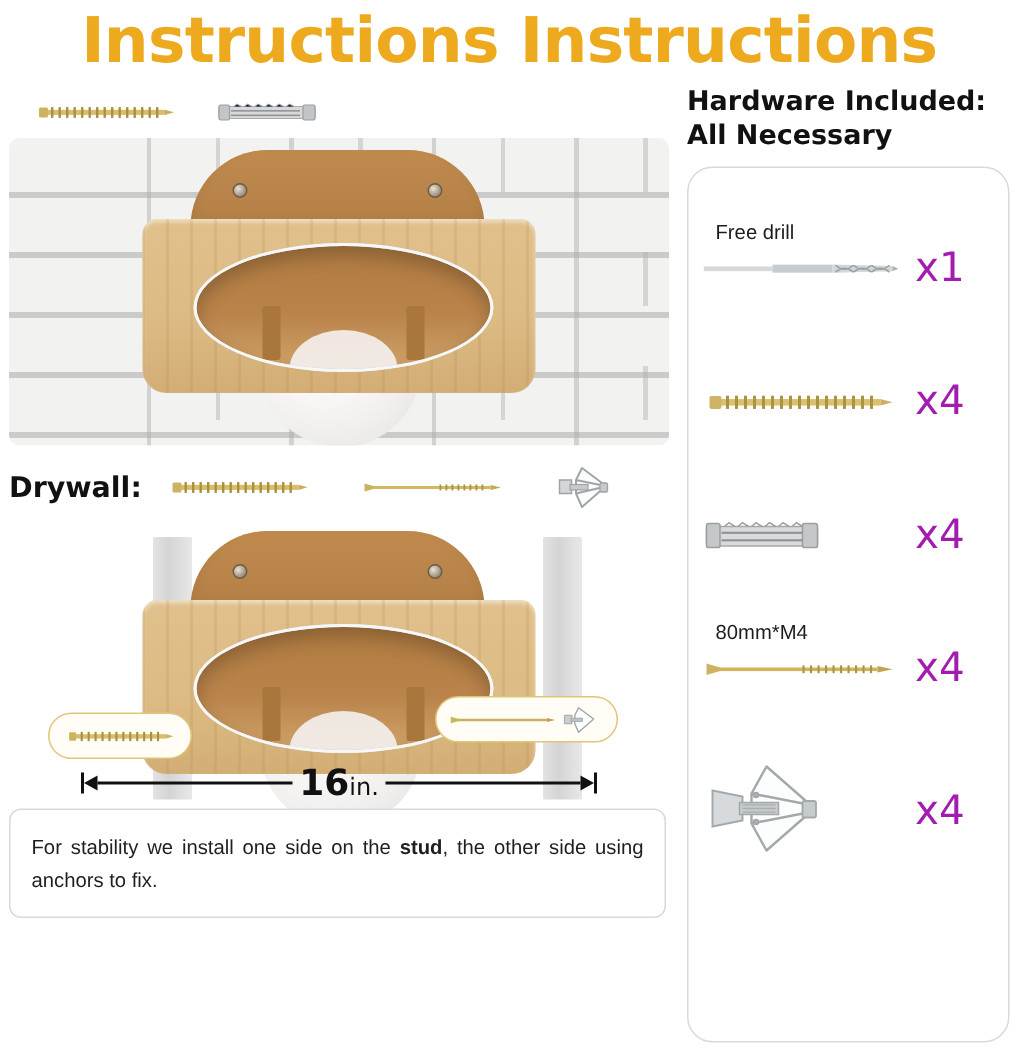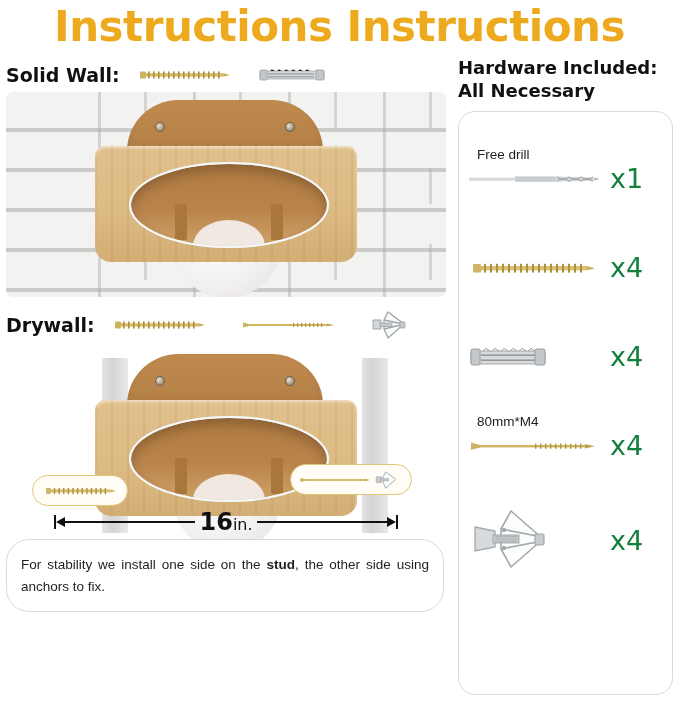--- a/index.html
+++ b/index.html
@@ -321,36 +321,35 @@
     position: absolute;
     left: 8px;
     top: -2px;
     font-size: 13.5px;
     color: #1d1d1d;
     white-space: nowrap;
   }
   .hw-qty {
     font-family: "DejaVu Sans", sans-serif;
     font-size: 27px;
-    color: #15803d;
+    color: #a21caf;
     margin-left: 6px;
   }
 
   
   .gfx { display: block; }
 </style>
 </head>
 <body>
 
 <div class="title">Instructions Instructions</div>
 
 <div class="left-col">
 
   <div class="wall-head">
-    <span class="wall-head-label">Solid Wall:</span>
     <span class="head-icons">
       <span>
         <svg class="gfx" width="96" height="14" viewBox="0 0 96 14">
           <rect x="8" y="5.2" width="80" height="3.4" fill="#d8bd6a"></rect>
           <path d="M88 5.2 L94 6.9 L88 8.6 Z" fill="#c9ae5c"></path>
           <rect x="4" y="3.6" width="6" height="6.8" rx="1" fill="#cdb262"></rect>
           <g fill="#a98f3e">
             <rect x="12" y="3.4" width="1.6" height="7.2"></rect>
               <rect x="17" y="3.4" width="1.6" height="7.2"></rect>
             <rect x="22" y="3.4" width="1.6" height="7.2"></rect>
@@ -534,21 +533,21 @@
       <span class="bar"></span>
       <span class="label">
         <span class="num">16</span><span class="unit">in.</span>
       </span>
       <span class="bar"></span>
       <span class="arrow-r"></span>
       <span class="cap"></span>
     </div>
   </div>
 
-  <div class="caption" style="background:#fff;border-radius:23px;">
+  <div class="caption" style="background:#fff;">
     <span>For stability we install one side on the </span><b>stud</b><span>, the other side using anchors to fix.</span>
   </div>
 </div>
 
 <div class="right-col">
   <div class="right-title">
     <div>Hardware Included:</div>
     <div>All Necessary</div>
   </div>
 

